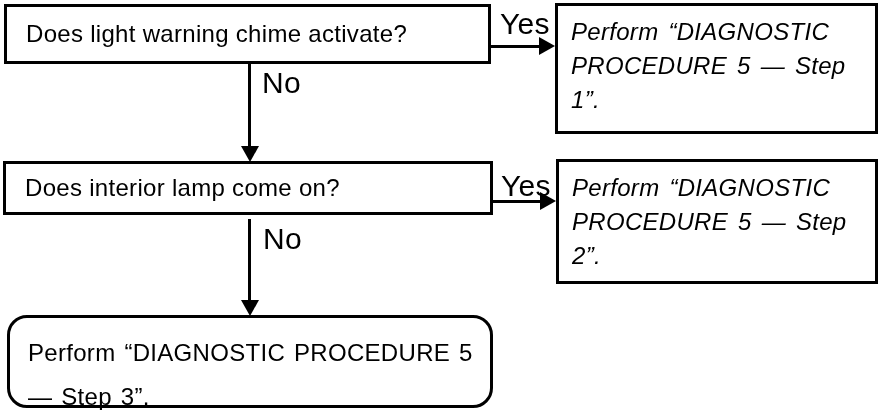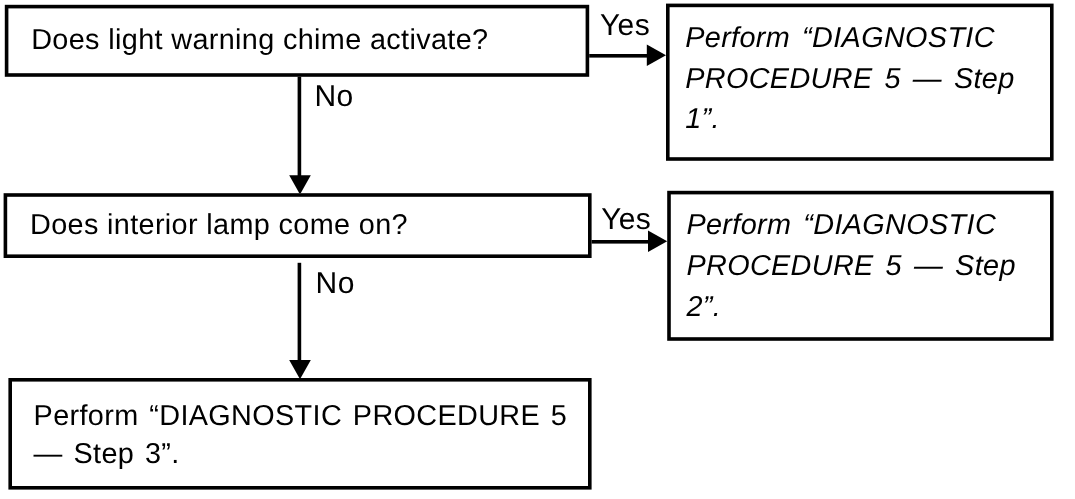--- a/index.html
+++ b/index.html
@@ -29,27 +29,28 @@
   }
   .rbox {
     padding: 9px 10px 0 13px;
     line-height: 34px;
     white-space: pre-line;
     word-spacing: 3px;
     font-style: italic;
   }
   .q3box {
     padding: 13px 10px 0 18px;
-    line-height: 32px;
+    line-height: 44px;
     white-space: pre-line;
     word-spacing: 2px;
+    border-radius: 20px;
   }
   .lbl {
     position: absolute;
-    font-size: 25px;
+    font-size: 30px;
     letter-spacing: 0.3px;
   }
   .hline { position: absolute; height: 3px; background: #000; }
   .vline { position: absolute; width: 3px; background: #000; }
   .arr-right {
     position: absolute; width: 0; height: 0;
     border-top: 9px solid transparent;
     border-bottom: 9px solid transparent;
     border-left: 16px solid #000;
   }

